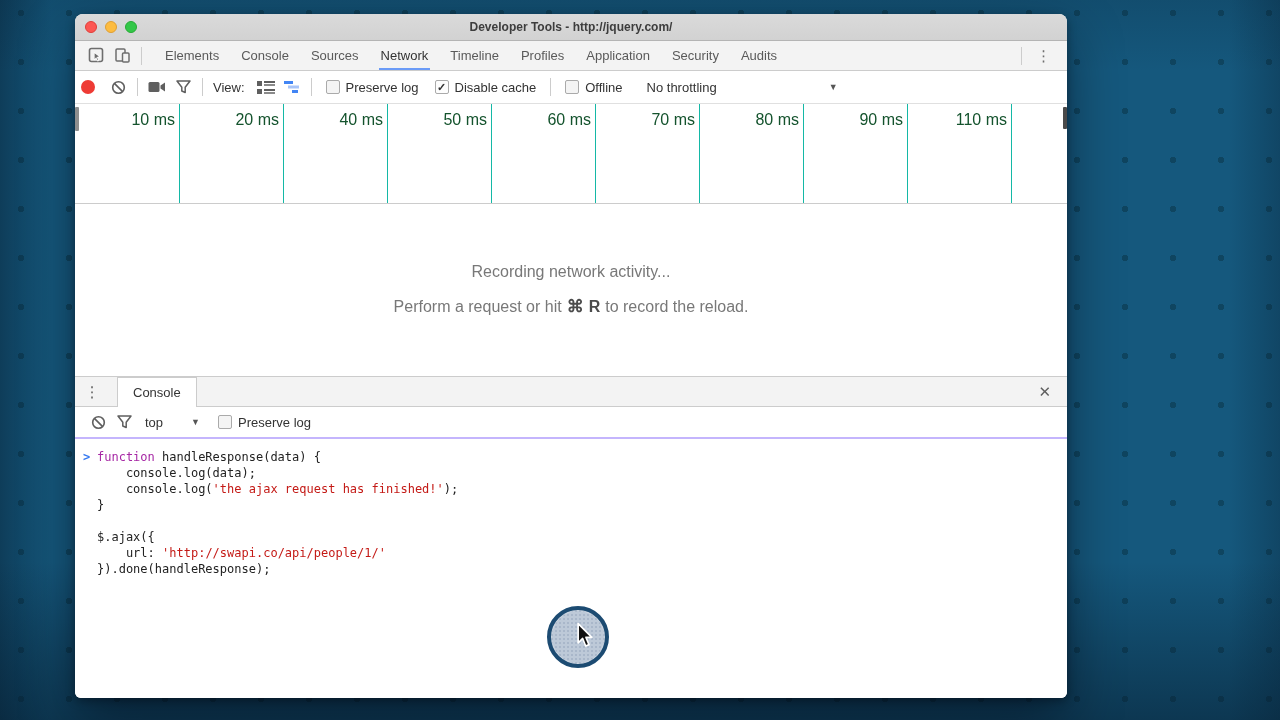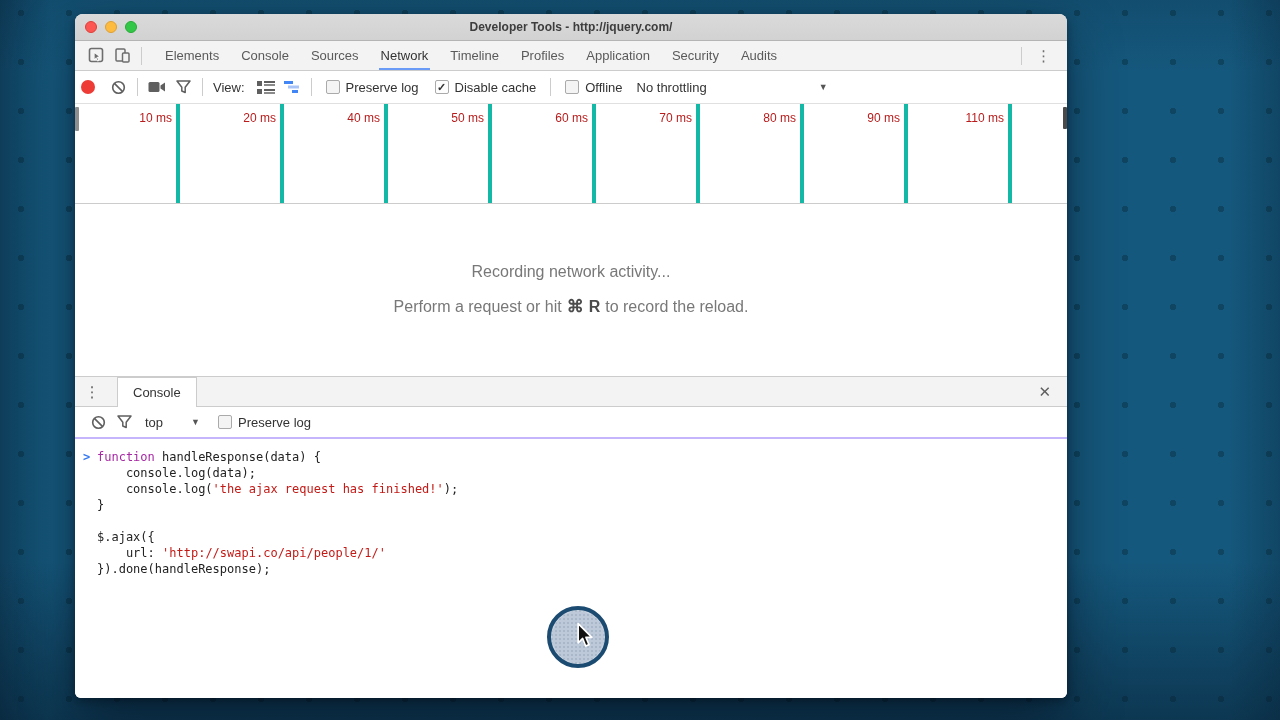--- a/index.html
+++ b/index.html
@@ -71,31 +71,31 @@
   .record-dot { width:14px; height:14px; border-radius:50%; background:var(--record-red,#ee3b35); margin:0 10px 0 4px; }
   .tb-icon { display:flex; align-items:center; justify-content:center; width:26px; height:24px; color:#5f5f5f; }
   .view-label { margin:0 8px 0 4px; color:#333; }
   .check-group { display:flex; align-items:center; margin:0 8px; gap:6px; white-space:nowrap; }
   .checkbox {
     width:14px; height:14px; border:1px solid #aaa; border-radius:2px; background:#f4f4f4;
     display:flex; align-items:center; justify-content:center;
     font-size:11px; font-weight:bold; color:#333; line-height:1;
   }
   .checkbox.checked { background:#fdfdfd; }
-  .throttle { display:flex; align-items:center; gap:112px; margin-left:6px; }
+  .throttle { display:flex; align-items:center; gap:112px; margin-left:16px; }
   .dd-arrow { font-size:9px; color:#555; }
 
   
   .ruler {
     height:100px; flex:none; display:flex; border-bottom:1px solid #ccc;
     position:relative; overflow:hidden; background:#fff;
   }
   .ruler-cell {
-    flex:none; width:104px; border-right:4px solid #14b8a6;
-    font-size:12px; color:#b91c1c; text-align:right; padding:7px 4px 0 0; white-space:nowrap;
+    flex:none; width:104px; border-right:1px solid #14b8a6;
+    font-size:16px; color:#14532d; text-align:right; padding:7px 4px 0 0; white-space:nowrap;
   }
   .ruler-cell.first { width:105px; }
   .nub { position:absolute; top:3px; width:4px; border-radius:1px; }
   .nub-left  { left:0;  height:24px; background:#8e8e8e; }
   .nub-right { right:0; height:22px; background:#4a4a4a; }
 
   
   .net-message {
     height:172px; flex:none; background:#fff; display:flex; flex-direction:column;
     align-items:center; justify-content:center; gap:15px;

